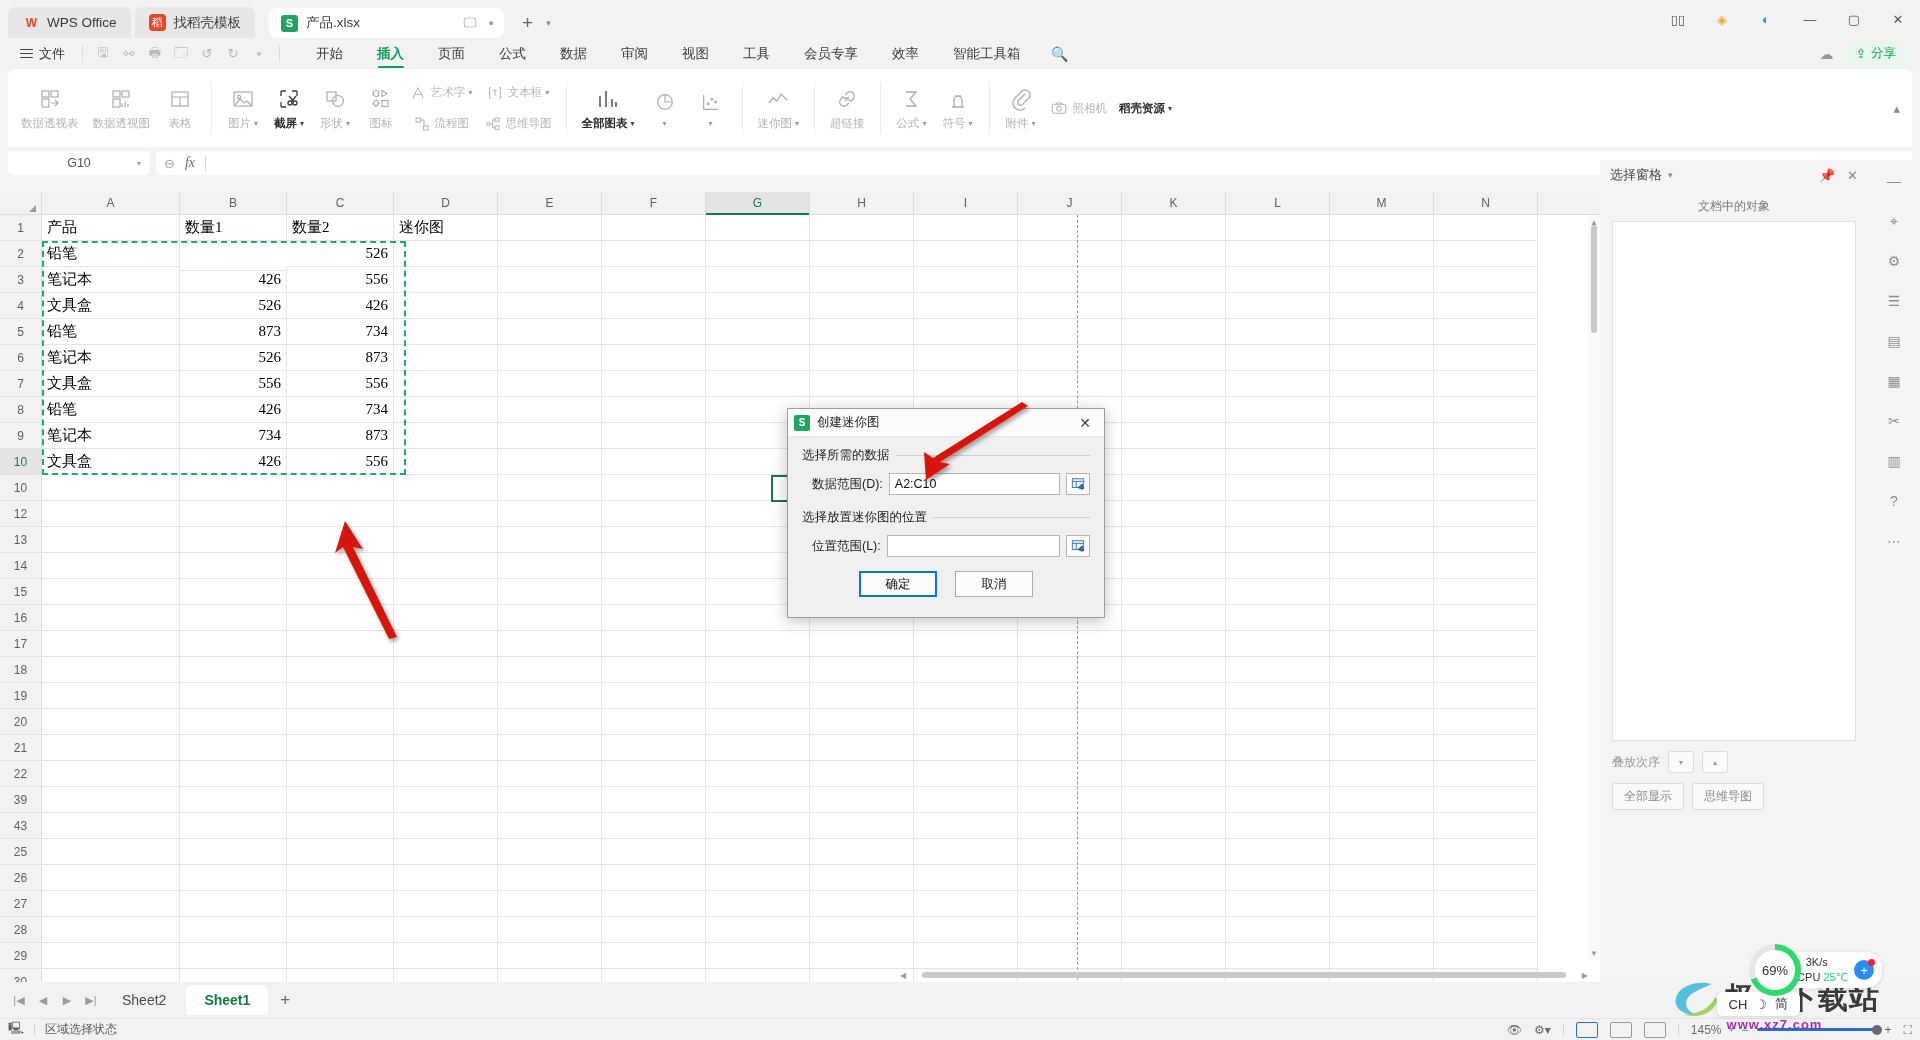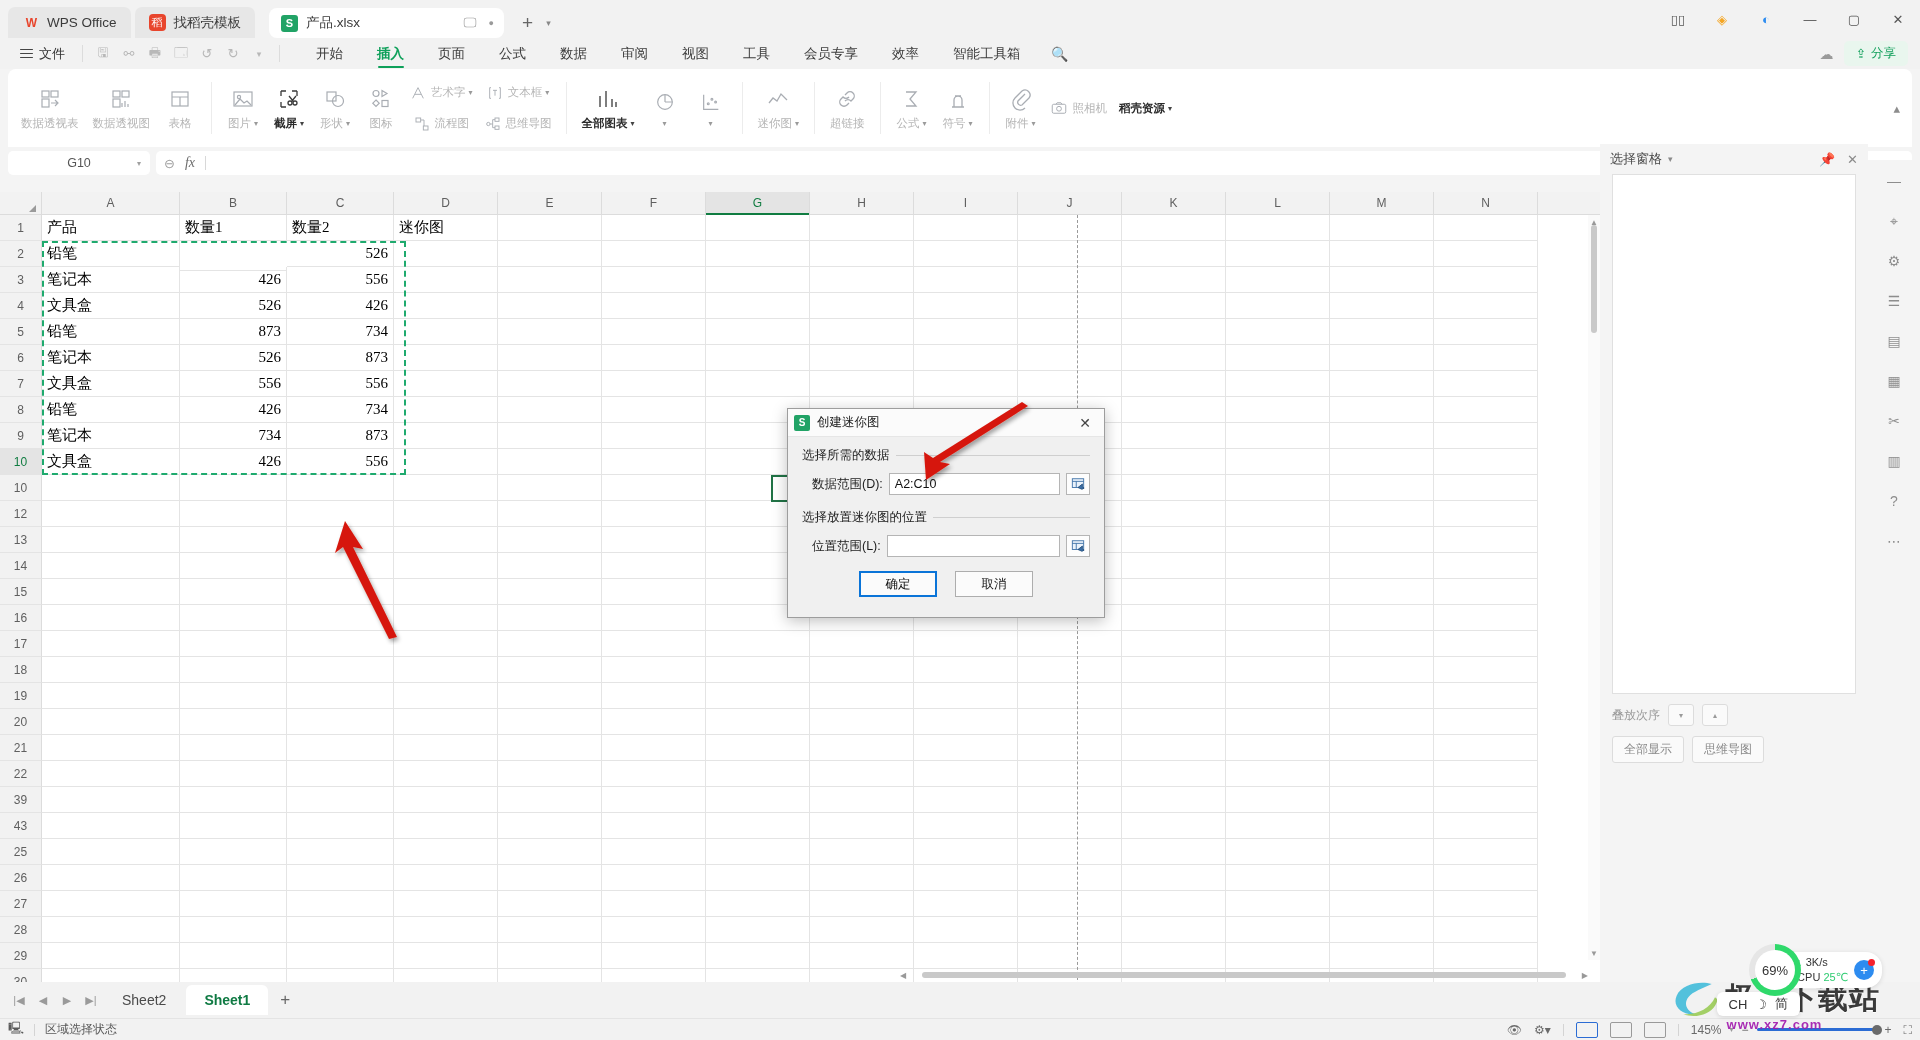--- a/index.html
+++ b/index.html
@@ -151,21 +151,21 @@
 
   
   .vscroll { position:absolute; right: 0; top: 23px; bottom: 22px; width: 12px; background:#fafafa; }
   .vthumb { position:absolute; top: 10px; left:3px; width:6px; height: 108px; border-radius:3px; background:#c9c9c9; }
   .varrow { position:absolute; left:0; right:0; height: 14px; display:flex; align-items:center; justify-content:center;
             color:#999; font-size:8px; }
   .hscroll { position:absolute; left: 900px; right: 12px; bottom: 0; height: 14px; display:flex; align-items:center; }
   .hthumb { flex:1; height: 6px; border-radius:3px; background:#c9c9c9; margin: 0 16px; }
 
   
-  .sidebar { position:absolute; right: 52px; top: 144px; width: 268px; bottom: 58px; background:#f4f4f4;text-align:center; }
+  .sidebar { position:absolute; right: 52px; top: 160px; width: 268px; bottom: 58px; background:#f4f4f4;text-align:center; }
   .sb-head { display:flex; align-items:center; height: 30px; padding: 0 10px; gap:6px; }
   .sb-title { font-size: 13px; color:#4a4a4a; }
   .sb-head-right { margin-left:auto; display:flex; gap: 12px; color:#8a8a8a; font-size: 13px; }
   .sb-sub { font-size: 12px; color:#7a7a7a; padding: 8px 12px 6px; }
   .sb-list { margin: 0 12px; background:#fff; border:1px solid #e0e0e0; height: 520px; }
   .sb-bottom { padding: 10px 12px; }
   .sb-row { display:flex; align-items:center; gap: 8px; font-size: 12px; color:#9a9a9a; margin-bottom: 10px; }
   .sb-sq { width: 26px; height: 22px; border:1px solid #dcdcdc; background:#fafafa;
            display:flex;align-items:center;justify-content:center; color:#9a9a9a; font-size: 8px; border-radius:3px;}
   .sb-btn { border:1px solid #dcdcdc; background:#fafafa; border-radius:3px; padding: 4px 11px;
@@ -1159,20 +1159,21 @@
 
   <div class="sidebar">
     <div class="sb-head">
       <span class="sb-title">选择窗格</span>
       <span class="caret" style="font-size:9px;color:#8a8a8a;">▾</span>
       <span class="sb-head-right">
         <span>📌</span>
         <span>✕</span>
       </span>
     </div>
+    <div class="sb-sub">文档中的对象</div>
     <div class="sb-list"></div>
     <div class="sb-bottom">
       <div class="sb-row">
         <span>叠放次序</span>
         <span class="sb-sq">▾</span>
         <span class="sb-sq">▴</span>
       </div>
       <div style="display:flex;gap:8px;">
         <span class="sb-btn">全部显示</span>
         <span class="sb-btn">思维导图</span>

